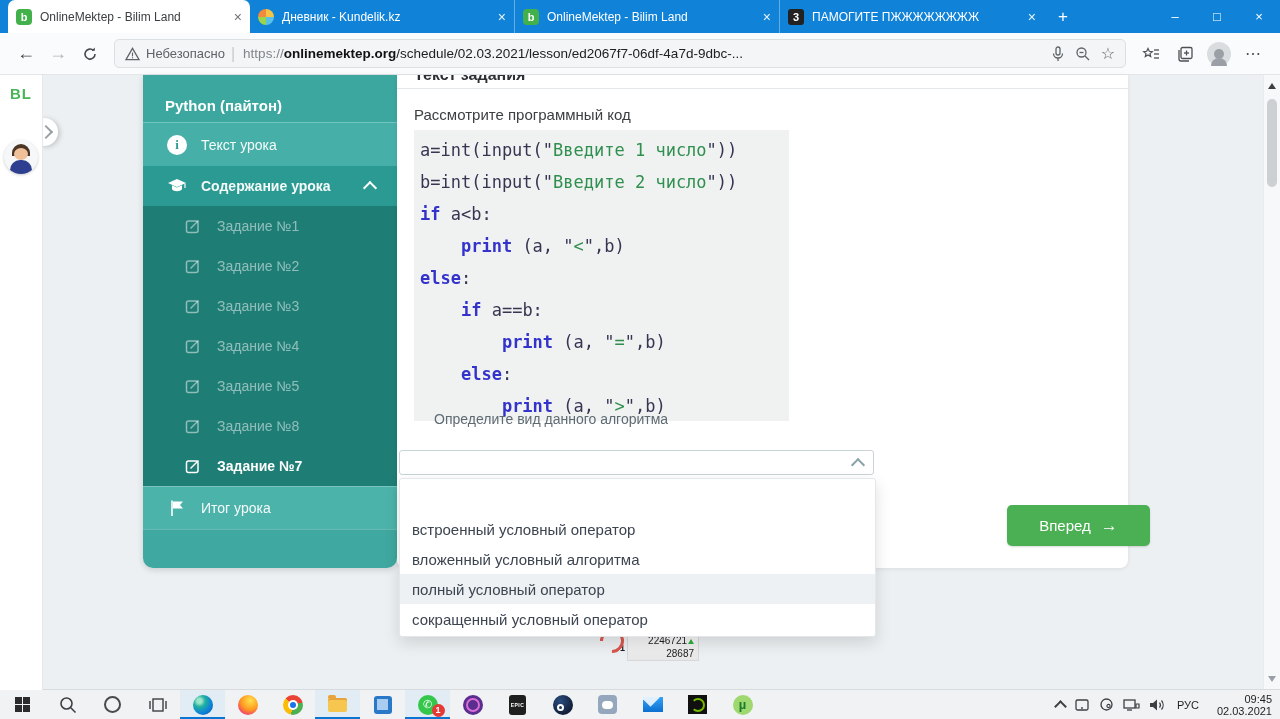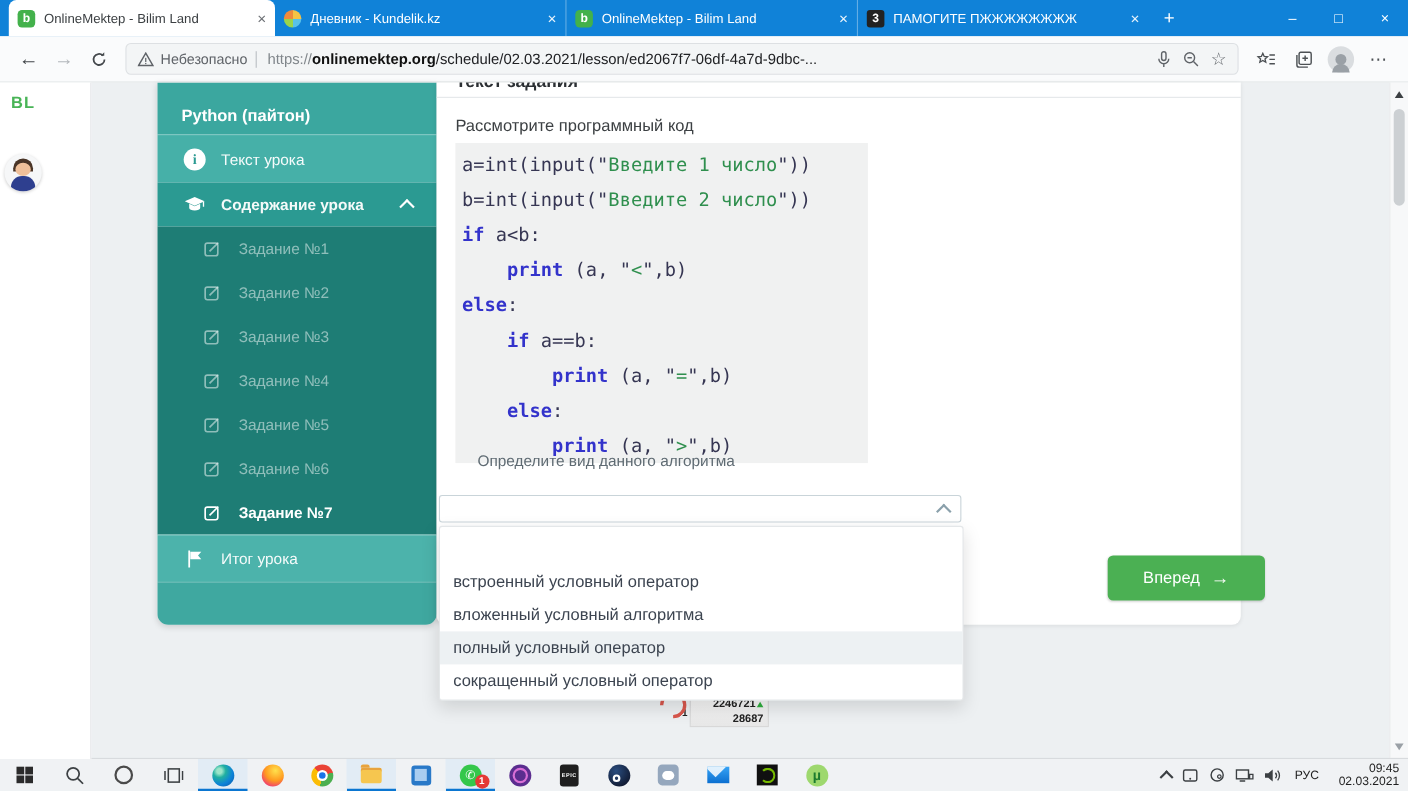--- a/index.html
+++ b/index.html
@@ -35,21 +35,21 @@
   .url .scheme{color:#80868b;}
   .url .domain{font-weight:bold;color:#111;}
   .pill-ic{margin-left:10px;flex:0 0 auto;display:flex;align-items:center;}
   .chrome-ic{width:34px;height:32px;display:flex;align-items:center;justify-content:center;color:#4c5054;}
   .avatar-ic{width:24px;height:24px;border-radius:50%;background:#dadde0;display:flex;align-items:flex-end;justify-content:center;overflow:hidden;}
   .avatar-ic:before{content:"";width:10px;height:10px;border-radius:50%;background:#9aa0a6;position:relative;top:-7px;}
   .avatar-ic:after{content:"";width:16px;height:8px;border-radius:8px 8px 0 0;background:#9aa0a6;position:absolute;margin-bottom:0;}
   .dots{font-size:16px;color:#4c5054;}
 
   
-  .rail{position:absolute;left:0;top:75px;width:42px;height:615px;background:#fff;border-right:1px solid #e6e8ea;z-index:5;padding-left:40px;}
+  .rail{position:absolute;left:0;top:75px;width:42px;height:615px;background:#fff;border-right:1px solid #e6e8ea;z-index:5;}
   .bl-logo{position:absolute;left:0;top:10px;width:42px;text-align:center;font-weight:bold;font-size:15px;color:#49b457;letter-spacing:1px;}
   .rail-flap{position:absolute;left:30px;top:118px;width:28px;height:28px;border-radius:50%;background:#fff;box-shadow:2px 1px 5px rgba(0,0,0,.18);z-index:4;}
   .rail-flap .chev{position:absolute;left:11px;top:9px;width:8px;height:8px;border-right:2px solid #9aa0a6;border-top:2px solid #9aa0a6;transform:rotate(45deg);}
   .rail-avatar{position:absolute;left:4px;top:140px;width:34px;height:34px;border-radius:50%;background:#f6f7f8;box-shadow:0 1px 3px rgba(0,0,0,.2);overflow:hidden;z-index:6;}
   .rail-avatar .hair{position:absolute;left:8px;top:4px;width:18px;height:12px;border-radius:9px 9px 0 0;background:#4a3527;}
   .rail-avatar .face{position:absolute;left:10px;top:8px;width:14px;height:12px;border-radius:50%;background:#f0c09a;}
   .rail-avatar .body{position:absolute;left:6px;top:20px;width:22px;height:14px;border-radius:10px 10px 0 0;background:#2e3f8f;}
   .rail-score{position:absolute;left:4px;top:180px;width:34px;height:34px;border-radius:50%;background:#f2a73c;color:#fff;font-weight:bold;font-size:14px;display:flex;align-items:center;justify-content:center;}
   .rail-green{position:absolute;left:0;top:298px;width:38px;height:34px;background:#41ab53;border-radius:0 6px 6px 0;display:flex;align-items:center;justify-content:center;}
   .rail-green .ring{width:24px;height:24px;border-radius:50%;background:#fff;}
@@ -103,21 +103,21 @@
   .opt.hl{background:#edf1f3;}
   .nextbtn{position:absolute;left:610px;top:430px;width:143px;height:41px;background:#4bb053;border-radius:5px;display:flex;align-items:center;justify-content:center;color:#fff;font-size:15px;gap:10px;box-shadow:0 1px 2px rgba(0,0,0,.15);}
   .nextbtn .arr{font-size:17px;font-weight:bold;}
 
   
   .counter{position:absolute;left:600px;top:627px;display:flex;align-items:flex-start;z-index:2;}
   .cring{width:18px;height:18px;border:3px solid #d9574d;border-radius:50%;border-bottom-color:transparent;transform:rotate(45deg);margin-top:2px;}
   .cone{font-size:9px;font-weight:bold;color:#222;margin:16px 2px 0 -4px;}
   .cnums{width:62px;background:linear-gradient(#fdfdfd,#e7e7e7);border:1px solid #d8d8d8;padding:2px 4px 1px 4px;text-align:right;}
   .cscribble{border-top:2px dashed #cfcfcf;width:40px;margin:1px 0 2px auto;}
-  .cnum{font-size:10px;line-height:11px;font-weight:bold;color:#222;}
+  .cnum{font-size:10px;line-height:11px;font-weight:normal;color:#222;}
   .garrow{display:inline-block;width:0;height:0;border-left:3px solid transparent;border-right:3px solid transparent;border-bottom:5px solid #2fae3e;margin-left:1px;}
 
   
   .pagescroll{position:absolute;right:0;top:75px;width:16px;height:615px;background:#f7f8f9;border-left:1px solid #e8eaec;}
   .sarrow{position:absolute;left:4px;width:0;height:0;border-left:4px solid transparent;border-right:4px solid transparent;}
   .sarrow.up{top:8px;border-bottom:6px solid #3c4043;}
   .sarrow.down{bottom:8px;border-top:6px solid #9aa0a6;}
   .sthumb{position:absolute;left:3px;top:24px;width:10px;height:88px;border-radius:5px;background:#ccd0d3;}
 
   
@@ -345,21 +345,21 @@
           </span>
           <span>Задание №5</span>
         </div>
         <div class="task">
           <span class="sb-ico">
             <svg width="16" height="16" viewBox="0 0 16 16">
               <rect x="1.5" y="3" width="11.5" height="11.5" rx="2" fill="none" stroke="currentColor" stroke-width="1.5"></rect>
               <line x1="5.5" y1="10.5" x2="13.5" y2="2.5" stroke="currentColor" stroke-width="1.5"></line>
             </svg>
           </span>
-          <span>Задание №6</span>
+          <span>Задание №8</span>
         </div>
         <div class="task active">
           <span class="sb-ico">
             <svg width="16" height="16" viewBox="0 0 16 16">
               <rect x="1.5" y="3" width="11.5" height="11.5" rx="2" fill="none" stroke="currentColor" stroke-width="1.5"></rect>
               <line x1="5.5" y1="10.5" x2="13.5" y2="2.5" stroke="currentColor" stroke-width="1.5"></line>
             </svg>
           </span>
           <span>Задание №7</span>
         </div>

